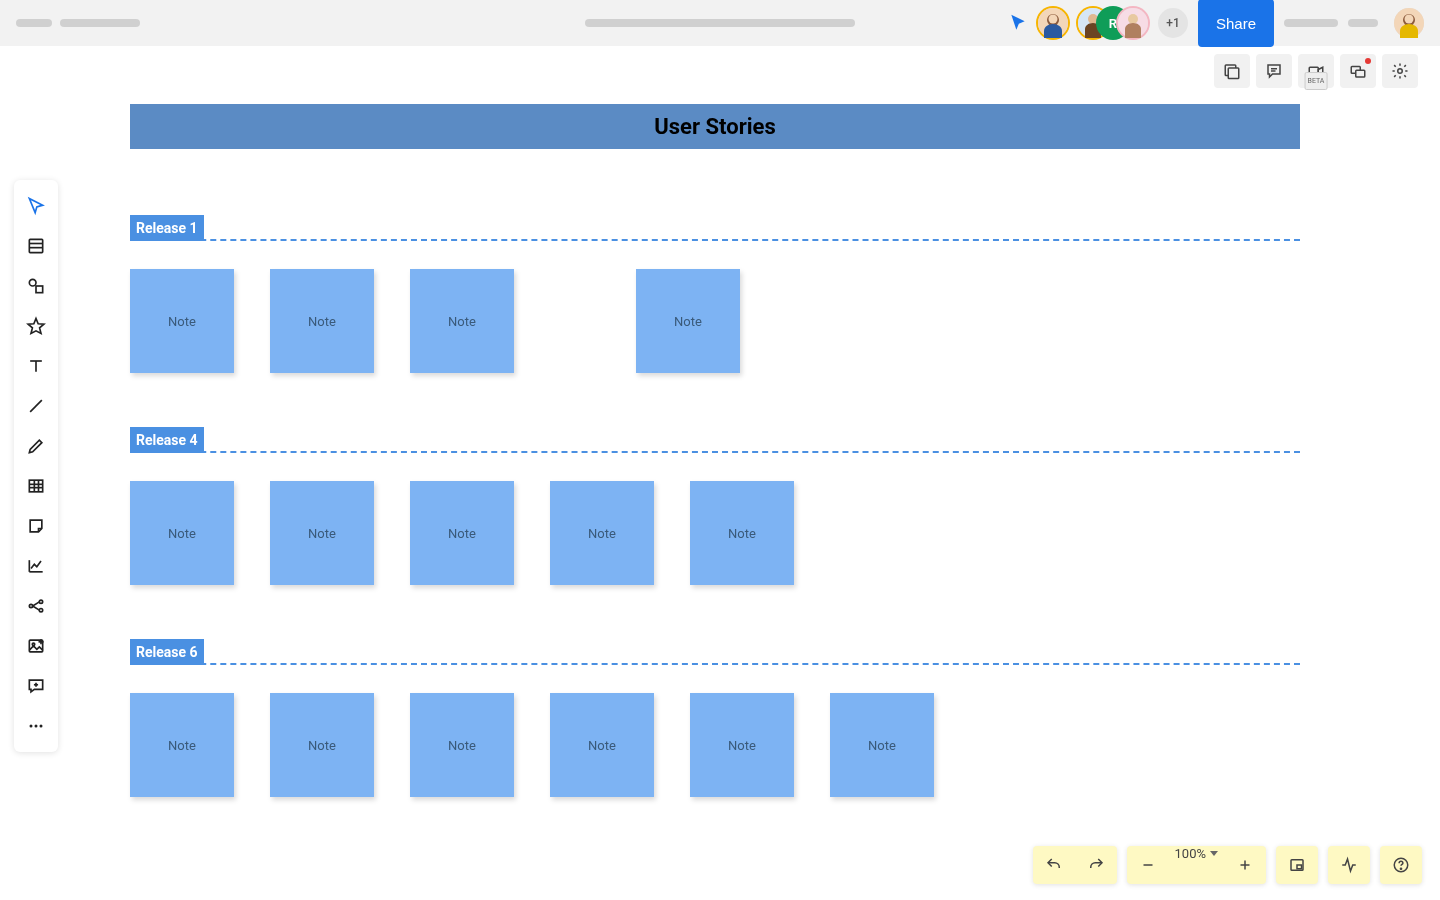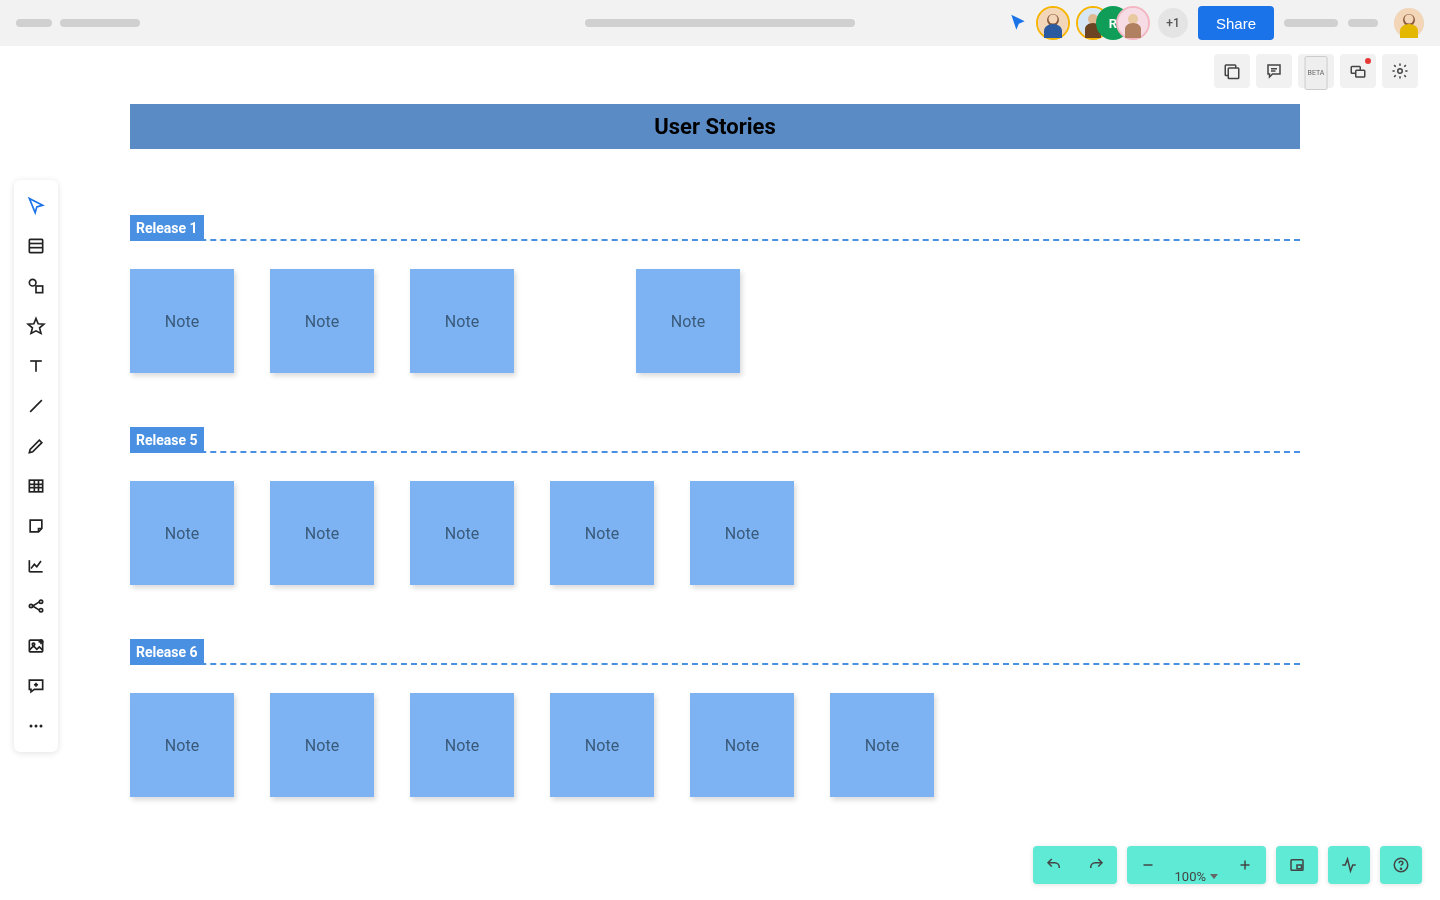--- a/index.html
+++ b/index.html
@@ -17,55 +17,55 @@
     .avatar { width: 30px; height: 30px; border-radius: 50%; background: #ddd; display: flex; align-items: center; justify-content: center; position: relative; }
     .avatar.ring-yellow { box-shadow: 0 0 0 2px #f7b500; }
     .avatar.ring-green  { box-shadow: 0 0 0 2px #0f9d58; }
     .avatar.ring-pink   { box-shadow: 0 0 0 2px #f4b6c2; }
     .avatar svg { width: 30px; height: 30px; }
     .avatar-stack { display: flex; }
     .avatar-stack .avatar { margin-left: -10px; }
     .avatar-stack .avatar:first-child { margin-left: 0; }
     .avatar.letter { background:#0f9d58; color:#fff; font-weight:600; font-size:13px; }
     .plus-more { width: 30px; height: 30px; border-radius: 50%; background: #e4e4e4; color:#555; font-size: 12px; display:flex; align-items:center; justify-content:center; font-weight:500; }
-    .share-btn { background: #1a73e8; color:#fff; border:none; height: 34px; padding: 0 18px; border-radius: 4px; font-size: 15px; font-weight:500; cursor:pointer; }
+    .share-btn { background: #1a73e8; color:#fff; border:none; height: 48px; padding: 0 18px; border-radius: 4px; font-size: 15px; font-weight:500; cursor:pointer; }
     .topbar .right-ph { width: 54px; height: 8px; border-radius:4px; background:#d0d0d0; }
     .topbar .right-ph.short { width: 30px; }
 
     
     .secondbar { height: 50px; background:#fff; display:flex; align-items:center; justify-content:flex-end; padding: 0 22px; gap: 6px; }
     .tool-btn { width: 36px; height: 34px; border-radius: 4px; background:#f1f1f1; display:flex; align-items:center; justify-content:center; color:#444; cursor:pointer; position:relative; }
     .tool-btn svg { width: 18px; height: 18px; }
-    .beta-tag { position:absolute; bottom:-2px; left:50%; transform:translateX(-50%); font-size:7px; background:#eee; border:1px solid #ccc; padding:12px 2px; border-radius:2px; color:#666; }
+    .beta-tag { position:absolute; bottom:-2px; left:50%; transform:translateX(-50%); font-size:7px; background:#eee; border:1px solid #ccc; padding:4px 2px; border-radius:2px; color:#666; }
     .red-dot { position:absolute; top:4px; right:5px; width:6px; height:6px; border-radius:50%; background:#e53935; }
 
     
     .toolbox { position:absolute; left:14px; top:180px; width:44px; background:#fff; border-radius:6px; box-shadow:0 1px 6px rgba(0,0,0,0.12); padding:6px 0; display:flex; flex-direction:column; align-items:center; z-index:5; }
     .tbx-item { width:44px; height:40px; display:flex; align-items:center; justify-content:center; cursor:pointer; color:#222; }
     .tbx-item.active { color:#1a73e8; }
     .tbx-item svg { width:20px; height:20px; }
 
     
     .canvas { position:absolute; left:0; top:96px; right:0; bottom:0; padding: 8px 0 0 0; overflow:hidden; }
     .canvas-inner { margin-left: 130px; width: 1170px; }
     .title-bar { background:#5b8bc4; color:#000000; text-align:center; font-weight:700; font-size:22px; padding: 10px 0; }
     
     .section { margin-top: 54px; }
     .section.first { margin-top: 66px; }
     .section-headline { position:relative; height:24px; }
     .section-tag { display:inline-block; background:#4a90e2; color:#fff; font-weight:700; font-size:14px; padding: 5px 6px; position:relative; z-index:2; }
     .dashed { position:absolute; left:0; right:0; top:24px; border-top:2px dashed #4a90e2; z-index:1; }
     .notes-row { display:flex; gap:36px; margin-top:30px; }
     .notes-row.tight { gap:36px; }
-    .note { width:104px; height:104px; background:#7db3f3; color:#3a5a7a; font-size:16px; display:flex; align-items:center; justify-content:center; box-shadow: 2px 3px 5px rgba(0,0,0,0.15); cursor:move; }
+    .note { width:104px; height:104px; background:#7db3f3; color:#3a5a7a; font-size:13px; display:flex; align-items:center; justify-content:center; box-shadow: 2px 3px 5px rgba(0,0,0,0.15); cursor:move; }
     .note-spacer { width:50px; }
 
     
     .bottombar { position:absolute; right:18px; bottom:16px; display:flex; gap:10px; z-index:5; }
-    .bb-group { background:#5eead4; border-radius:4px; box-shadow:0 1px 5px rgba(0,0,0,0.12); display:flex; align-items:flex-end; height:38px; }
+    .bb-group { background:#fef9c3; border-radius:4px; box-shadow:0 1px 5px rgba(0,0,0,0.12); display:flex; align-items:flex-start; height:38px; }
     .bb-cell { width:42px; height:38px; display:flex; align-items:center; justify-content:center; color:#444; cursor:pointer; }
     .bb-cell svg { width:18px; height:18px; }
     .zoom-label { padding: 0 6px; font-size:13px; color:#444; display:flex; align-items:center; gap:4px; cursor:pointer; }
     .caret-down { width:0; height:0; border-left:4px solid transparent; border-right:4px solid transparent; border-top:5px solid #666; }
   </style>
 </head>
 <body>
 
 <div class="topbar">
   <div class="menu-placeholder">
@@ -268,21 +268,21 @@
         <div class="note">Note</div>
         <div class="note">Note</div>
         <div class="note">Note</div>
         <div class="note-spacer"></div>
         <div class="note">Note</div>
       </div>
     </div>
 
     <div class="section">
       <div class="section-headline">
-        <span class="section-tag">Release 5</span>
+        <span class="section-tag">Release 4</span>
         <div class="dashed"></div>
       </div>
       <div class="notes-row tight">
         <div class="note">Note</div>
         <div class="note">Note</div>
         <div class="note">Note</div>
         <div class="note">Note</div>
         <div class="note">Note</div>
       </div>
     </div>

